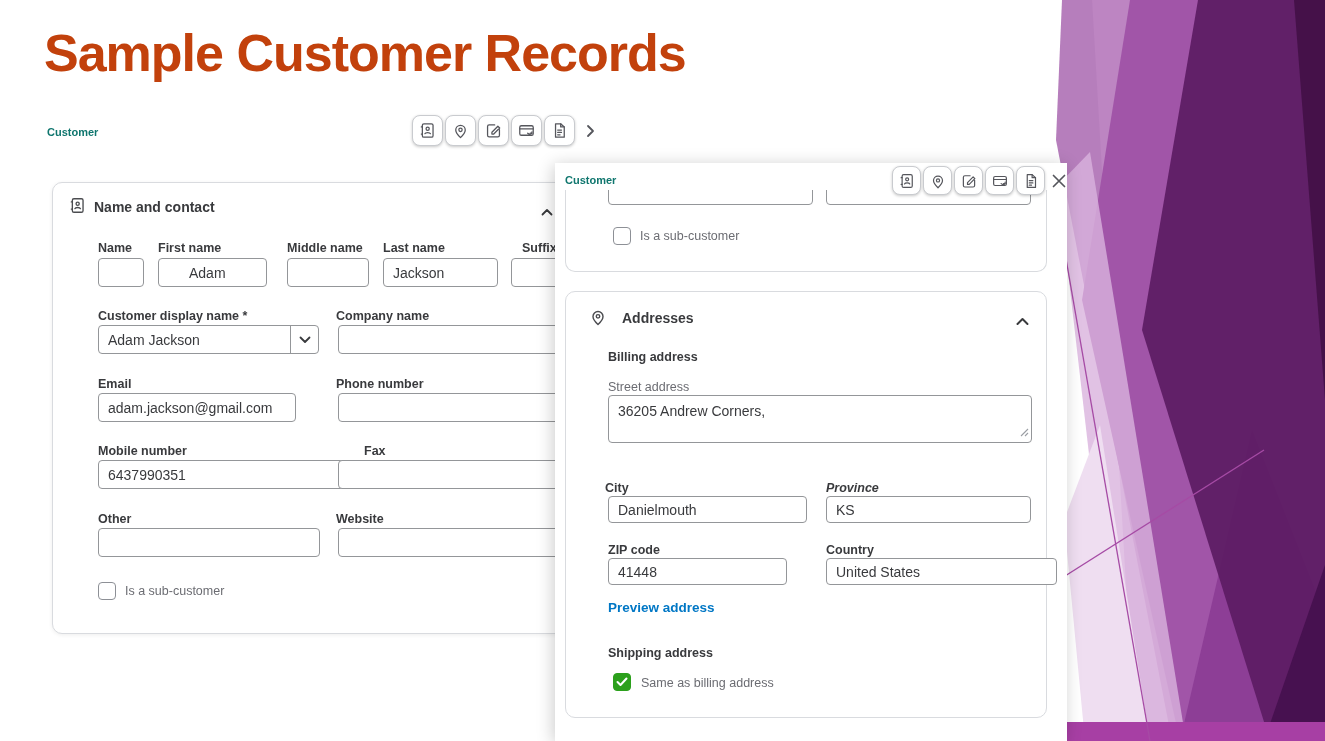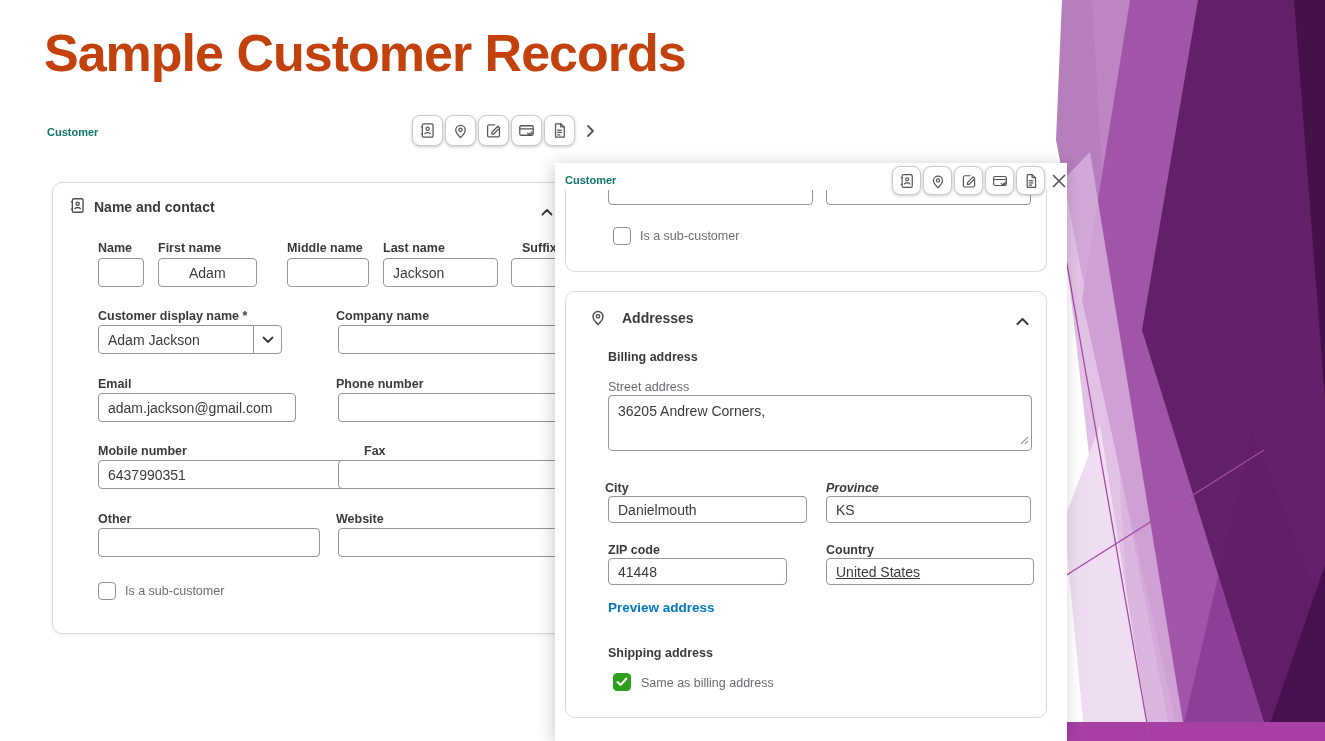--- a/index.html
+++ b/index.html
@@ -131,28 +131,28 @@
     <span class="caret" style="left:488px;top:19px;"><svg width="12" height="8" viewBox="0 0 12 8" fill="none" stroke="#393a3d" stroke-width="1.8" stroke-linecap="round" stroke-linejoin="round">
           <polyline points="1.5,6.5 6,2 10.5,6.5"></polyline>
         </svg></span>
 
     <div class="lbl" style="left:45px;top:58px;">Name</div>
     <div class="lbl" style="left:105px;top:58px;">First name</div>
     <div class="lbl" style="left:234px;top:58px;">Middle name</div>
     <div class="lbl" style="left:330px;top:58px;">Last name</div>
     <div class="lbl" style="left:458px;top:58px;margin-left:11px;">Suffix</div>
     <div class="inp" style="left:45px;top:75px;width:46px;"></div>
-    <div class="inp" style="left:105px;top:75px;width:99px;padding-left:30px;">Adam</div>
+    <div class="inp" style="left:105px;top:75px;width:109px;padding-left:30px;">Adam</div>
     <div class="inp" style="left:234px;top:75px;width:82px;"></div>
     <div class="inp" style="left:330px;top:75px;width:115px;">Jackson</div>
     <div class="inp" style="left:458px;top:75px;width:70px;"></div>
 
     <div class="lbl" style="left:45px;top:126px;">Customer display name *</div>
     <div class="lbl" style="left:283px;top:126px;">Company name</div>
-    <div class="inp" style="left:45px;top:142px;width:184px;padding-right:34px;">
+    <div class="inp" style="left:45px;top:142px;width:221px;padding-right:34px;">
       <span>Adam Jackson</span>
       <span class="dd-seg">
           <svg width="12" height="8" viewBox="0 0 12 8" fill="none" stroke="#393a3d" stroke-width="1.8" stroke-linecap="round" stroke-linejoin="round">
             <polyline points="1.5,1.5 6,6 10.5,1.5"></polyline>
           </svg>
         </span>
     </div>
     <div class="inp" style="left:285px;top:142px;width:290px;"></div>
 
     <div class="lbl" style="left:45px;top:194px;">Email</div>
@@ -243,36 +243,36 @@
             <circle cx="12" cy="11.2" r="2.1"></circle>
           </svg></span>
       <div class="sec-title" style="left:56px;top:18px;">Addresses</div>
       <span class="caret" style="left:450px;top:20px;"><svg width="13" height="9" viewBox="0 0 13 9" fill="none" stroke="#393a3d" stroke-width="2" stroke-linecap="round" stroke-linejoin="round">
             <polyline points="1.5,7 6.5,2 11.5,7"></polyline>
           </svg></span>
 
       <div class="lbl" style="left:42px;top:58px;">Billing address</div>
 
       <div class="lbl-light" style="left:42px;top:88px;">Street address</div>
-      <div class="tarea" style="left:42px;top:103px;width:424px;height:56px;">
+      <div class="tarea" style="left:42px;top:103px;width:424px;height:48px;">
         <span>36205 Andrew Corners,</span>
         <span class="rsz"><svg width="9" height="9" viewBox="0 0 9 9">
               <path d="M8 1L1 8M8 5L5 8" stroke="#9b9ea4" stroke-width="1.1"></path>
             </svg></span>
       </div>
 
       <div class="lbl" style="left:39px;top:189px;">City</div>
       <div class="lbl" style="left:260px;top:189px;font-style:italic;">Province</div>
       <div class="inp short" style="left:42px;top:204px;width:199px;">Danielmouth</div>
       <div class="inp short" style="left:260px;top:204px;width:205px;">KS</div>
 
       <div class="lbl" style="left:42px;top:251px;">ZIP code</div>
       <div class="lbl" style="left:260px;top:251px;">Country</div>
       <div class="inp short" style="left:42px;top:266px;width:179px;">41448</div>
-      <div class="inp short" style="left:260px;top:266px;width:208px;text-decoration:underline;">United States</div>
+      <div class="inp short" style="left:260px;top:266px;width:231px;">United States</div>
 
       <div class="link" style="left:42px;top:308px;">Preview address</div>
 
       <div class="lbl" style="left:42px;top:354px;">Shipping address</div>
       <span class="chk on" style="left:47px;top:381px;">
         <span><svg width="12" height="10" viewBox="0 0 12 10">
               <polyline points="1.5,5 4.5,8 10.5,1.5" fill="none" stroke="#ffffff" stroke-width="2" stroke-linecap="round" stroke-linejoin="round"></polyline>
             </svg></span>
       </span>
       <div class="chk-label" style="left:75px;top:384px;">Same as billing address</div>

